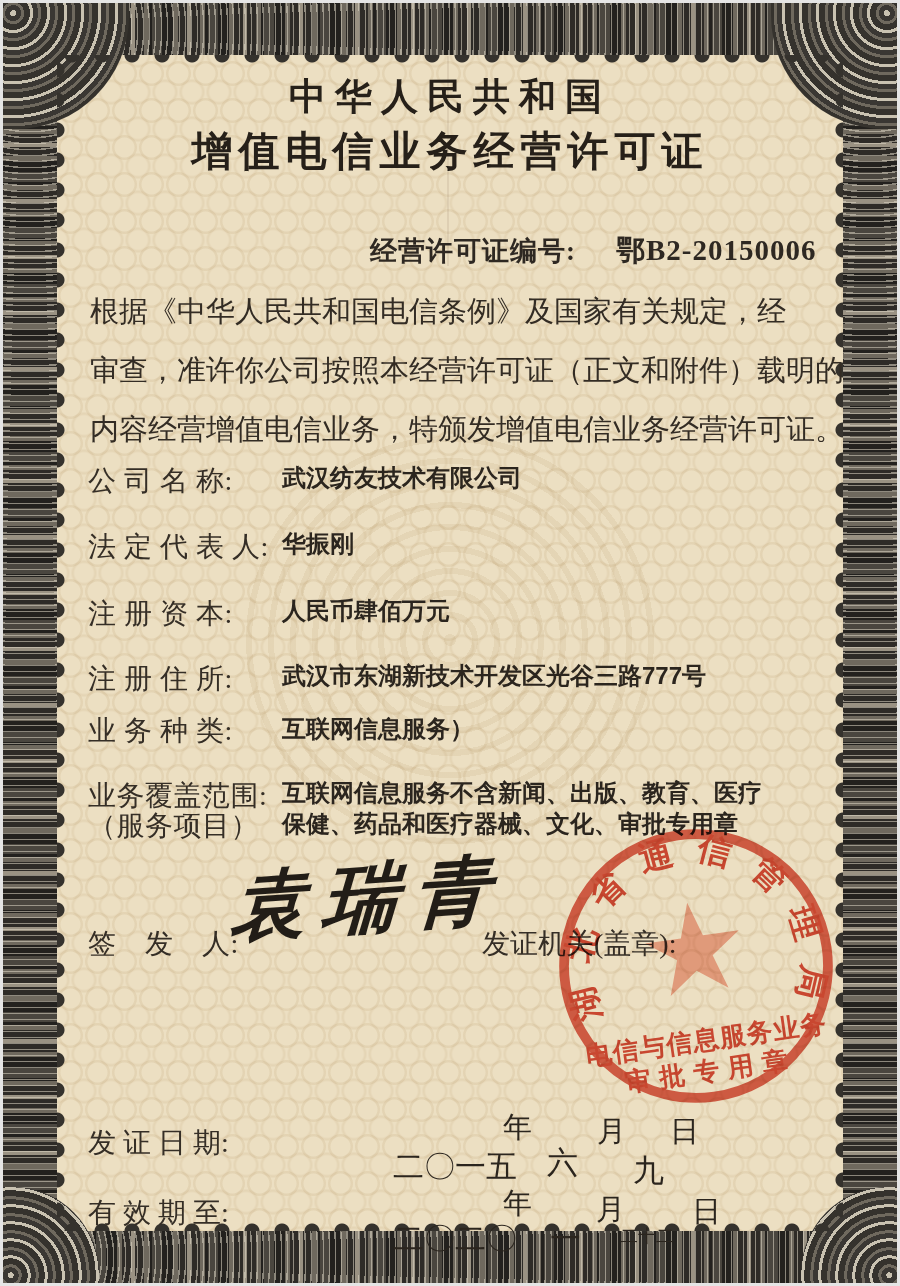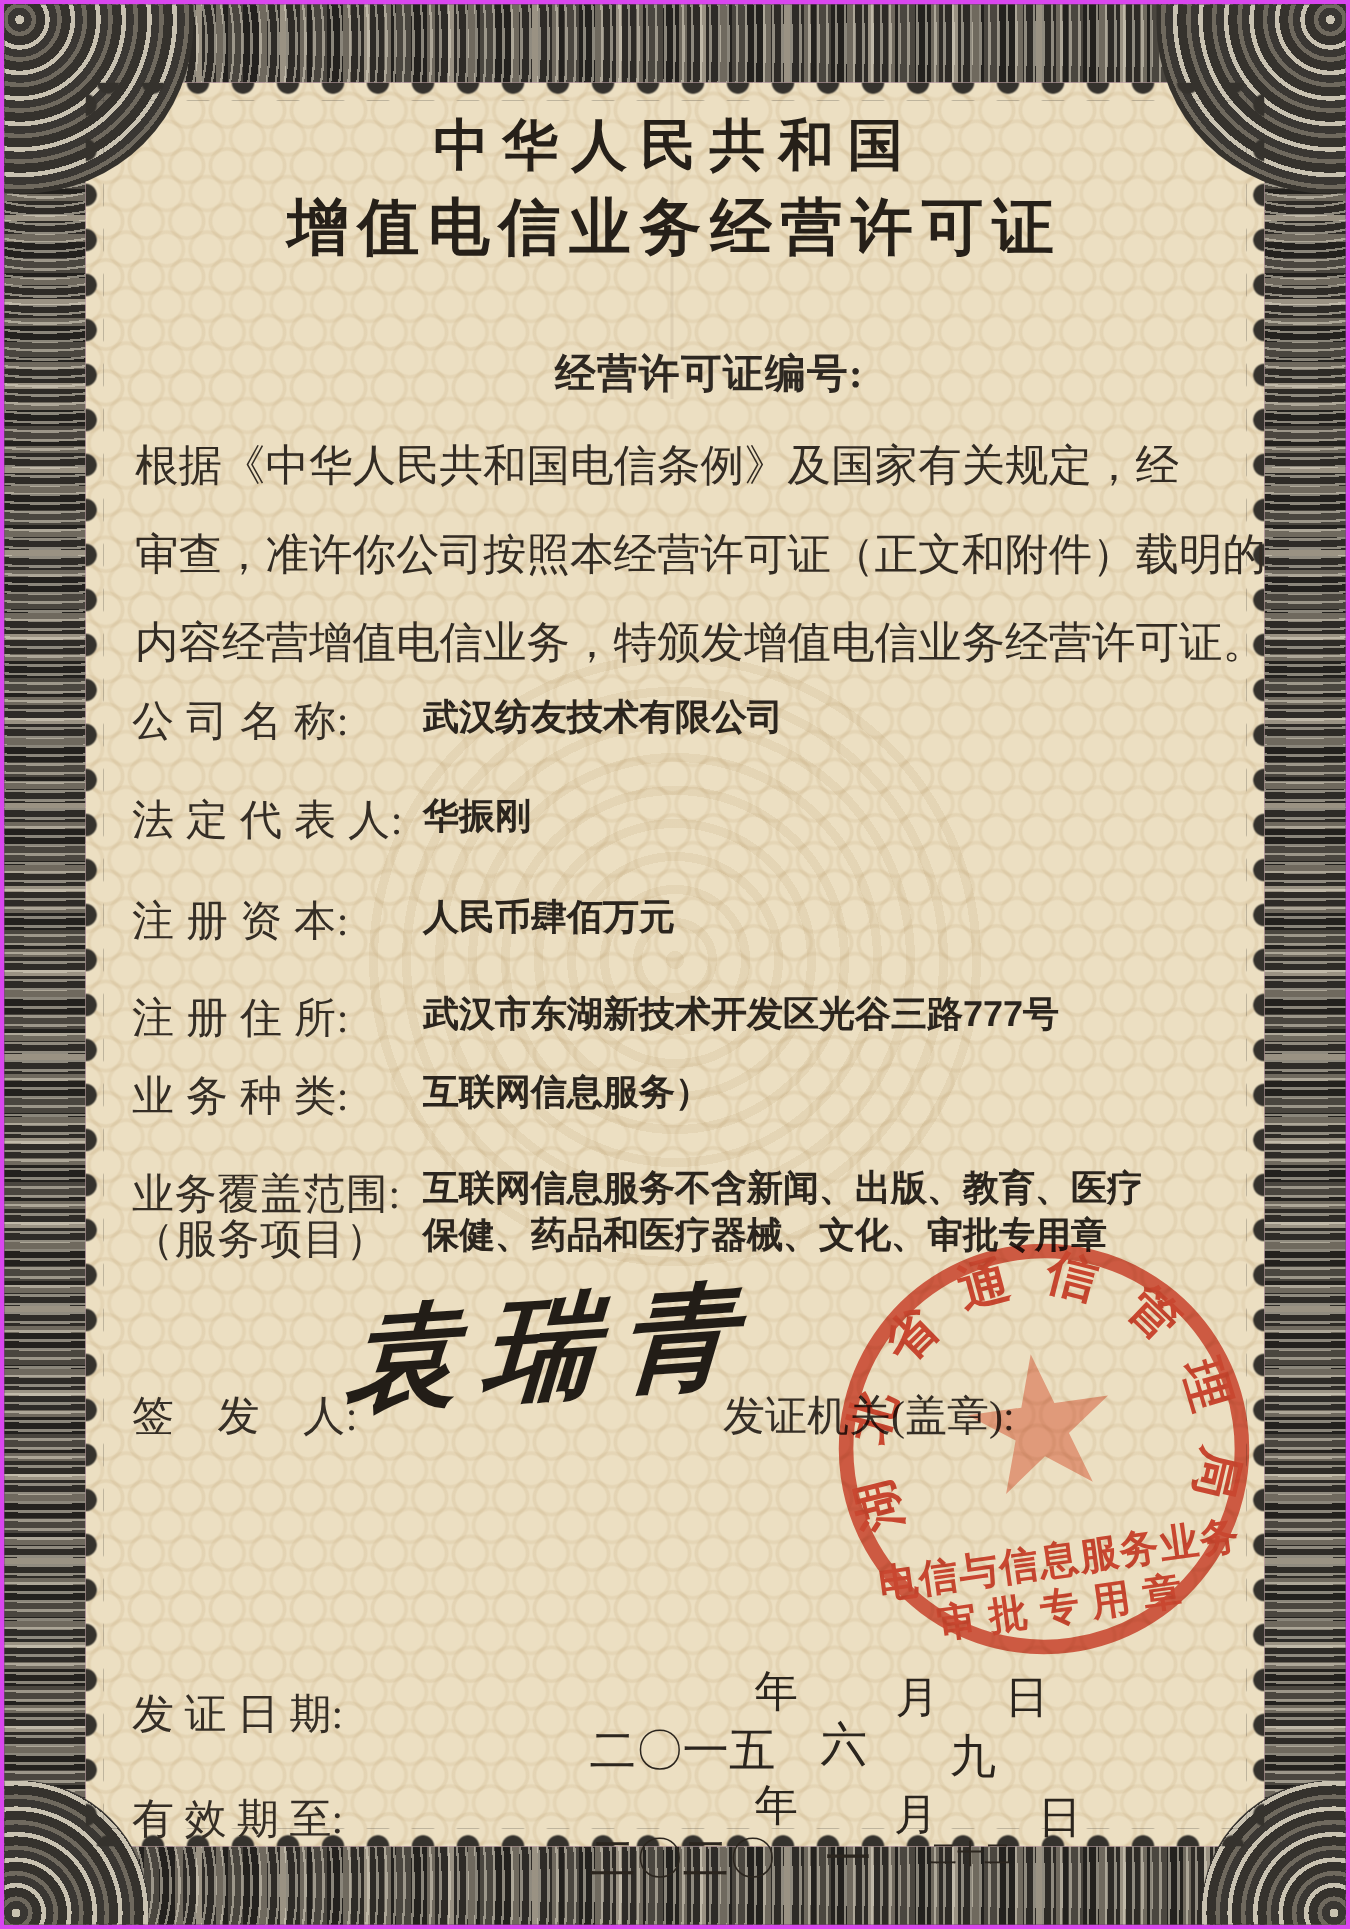--- a/index.html
+++ b/index.html
@@ -3,21 +3,21 @@
 <meta charset="utf-8">
 <style>
   html,body{margin:0;padding:0;}
   body{
     width:900px;height:1286px;
     font-family:"Liberation Serif","DejaVu Serif",serif;
     background:#b9b2a2;
   }
   #page{
     position:relative;width:900px;height:1286px;overflow:hidden;
-    background:#d946ef;color:#2e2822;
+    background:#e5e5e5;color:#2e2822;
   }
   
   .bstrip{position:absolute;}
   .bstrip.h{
     background:
       repeating-radial-gradient(circle at 14px 50%, rgba(224,217,199,.55) 0 1.5px, rgba(224,217,199,0) 1.5px 6px),
       repeating-linear-gradient(90deg,
         #23211e 0 2px,#6f695e 2px 7px,#2e2b27 7px 16px,#9a9283 16px 20px,
         #2e2b27 20px 29px,#6f695e 29px 34px,#23211e 34px 37px,#4a463f 37px 47px,#23211e 47px 56px),
       #35322d;
@@ -121,20 +121,21 @@
   <div class="corner br"></div>
 
   <div id="emblem-watermark"></div>
   <div id="fold-crease"></div>
 
   <div id="title1" class="abs title-line">中华人民共和国</div>
   <div id="title2" class="abs title-line">增值电信业务经营许可证</div>
 
   <div id="license-row" class="abs">
     <span id="license-label">经营许可证编号:</span>
+    <span id="license-number">鄂B2-20150006</span>
   </div>
 
   <div id="body-par" class="abs">
     <span class="bl first">根据《中华人民共和国电信条例》及国家有关规定，经</span>
     <span class="bl">审查，准许你公司按照本经营许可证（正文和附件）载明的</span>
     <span class="bl">内容经营增值电信业务，特颁发增值电信业务经营许可证。</span>
   </div>
 
   <div class="abs fld-label" style="top:462px">公 司 名 称:</div>
   <div class="abs fld-value" style="top:462px">武汉纺友技术有限公司</div>

